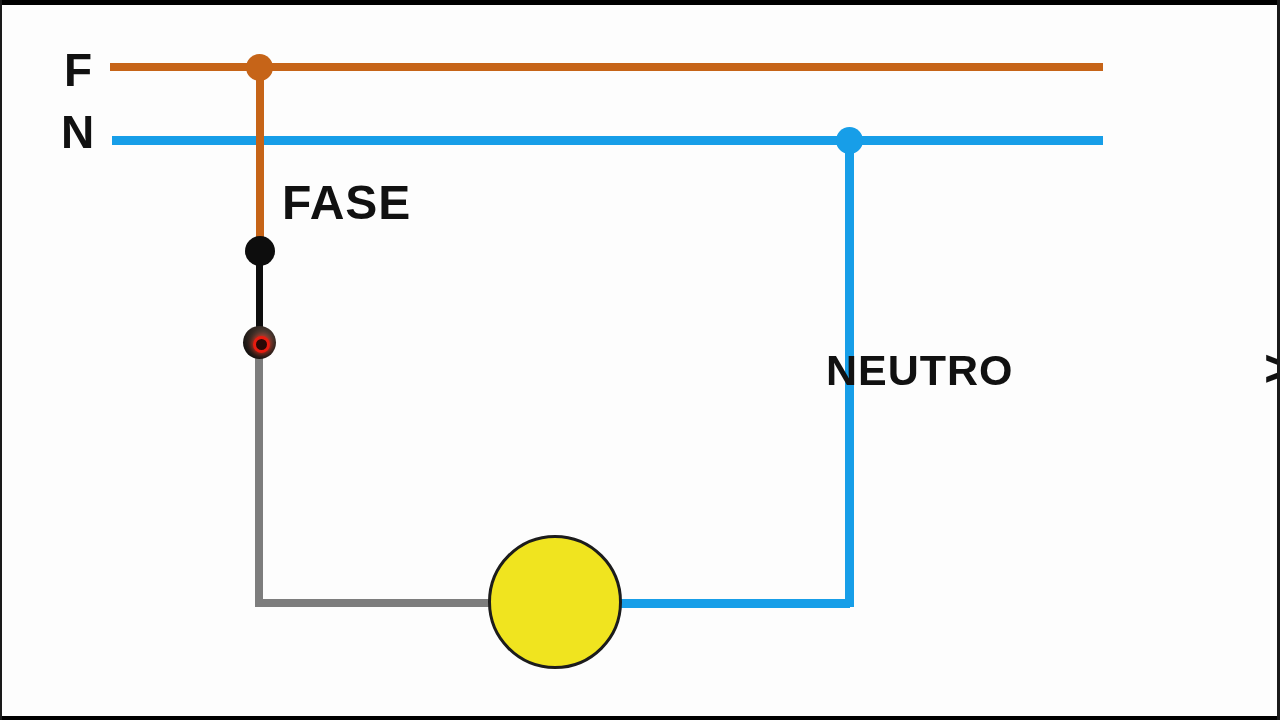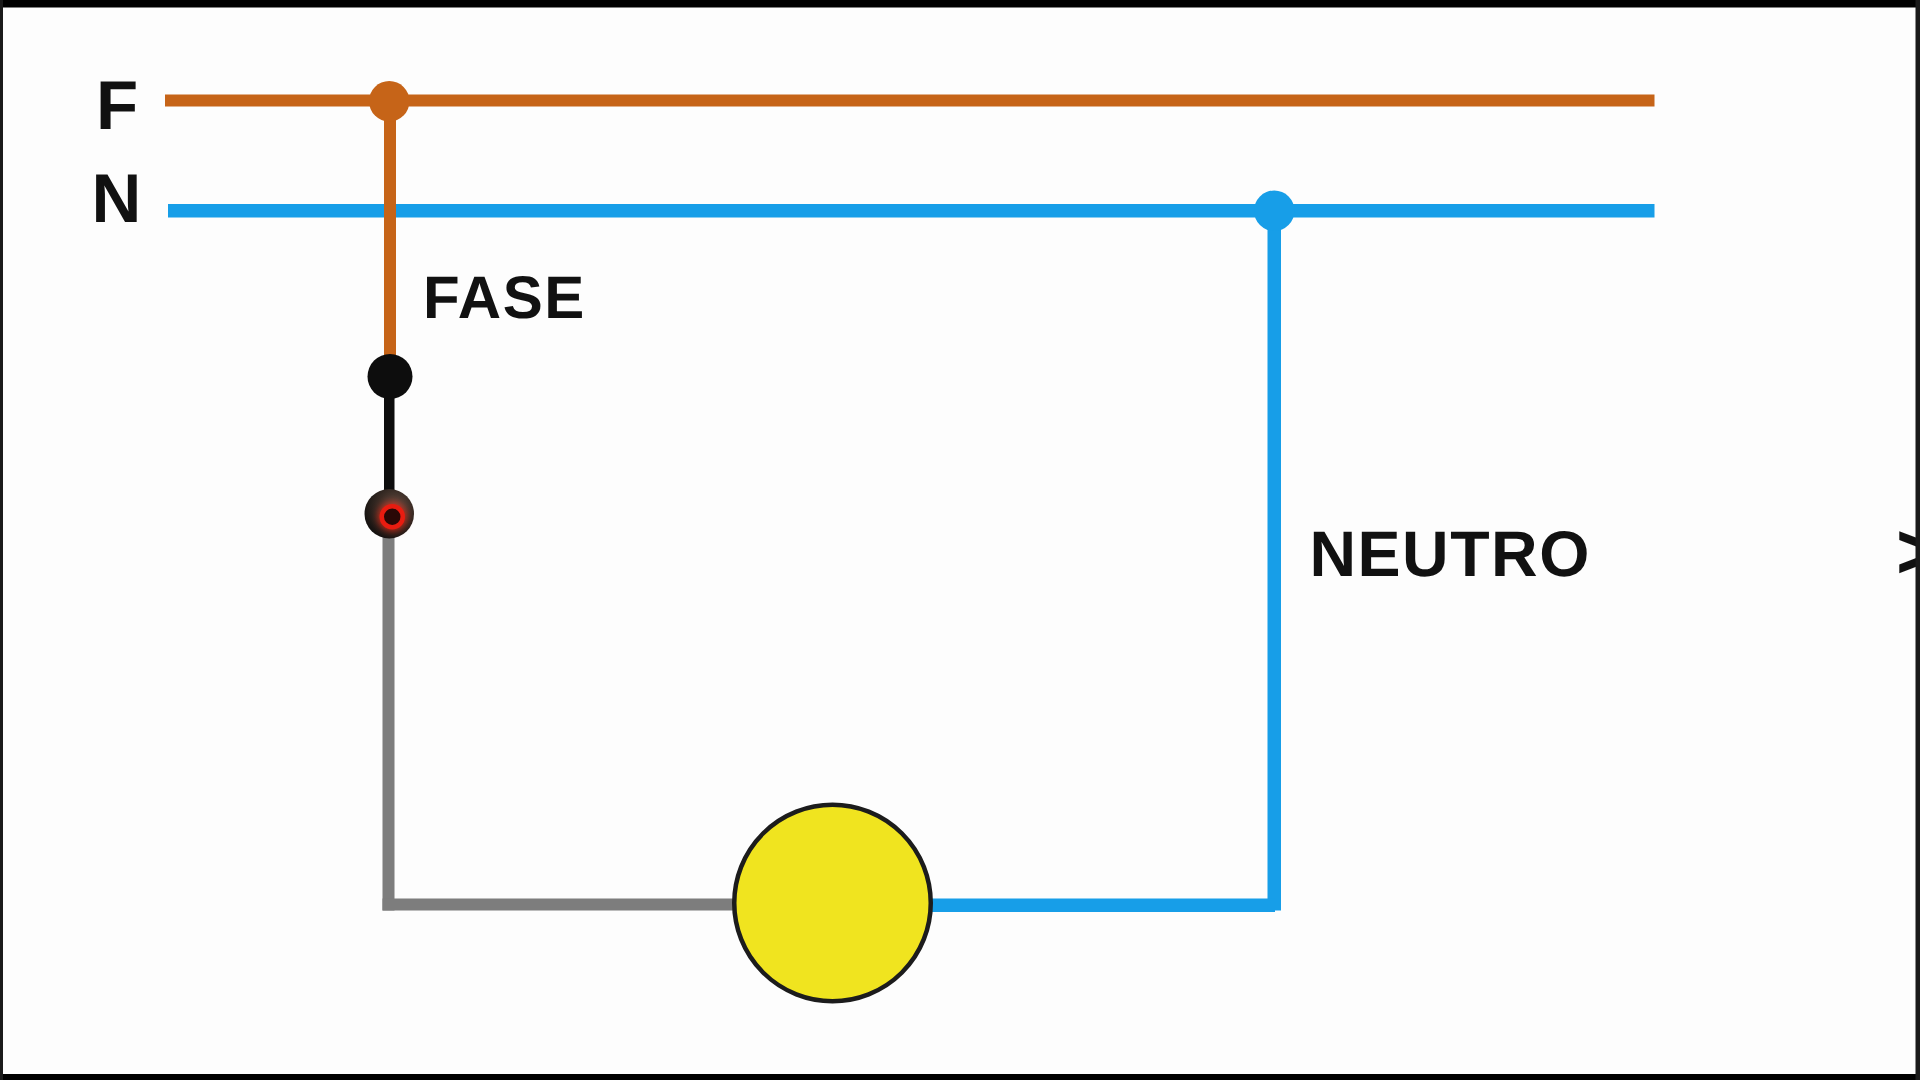--- a/index.html
+++ b/index.html
@@ -37,23 +37,23 @@
   .return-h{left:255px;top:599px;width:236px;height:8px;background:var(--return-wire,#7d7d7d);z-index:1;}
   
   .lamp{position:absolute;left:488px;top:535px;width:134px;height:134px;border-radius:50%;
      background:var(--lamp-fill,#f0e41f);border:3px solid var(--lamp-outline,#1c1c1c);
      box-sizing:border-box;z-index:4;}
 
   .diagram-label{position:absolute;color:var(--text,#111);font-weight:bold;z-index:5;
      line-height:1;white-space:nowrap;letter-spacing:1px;}
   .label-f      {left:64px; top:47px; font-size:46px;}
   .label-n      {left:61px; top:109px;font-size:46px;}
-  .label-fase   {left:282px;top:179px;font-size:40px;}
+  .label-fase   {left:282px;top:179px;font-size:48px;}
   .label-retorno{left:284px;top:427px;font-size:40px;}
-  .label-neutro {left:873px;top:349px;font-size:43px;}
+  .label-neutro {left:826px;top:349px;font-size:43px;}
   .clipped-glyph{left:1264px;top:342px;font-size:52px;letter-spacing:0;}
 </style>
 </head>
 <body>
 
 <div class="frame">
 
   <div class="bar-top"></div>
   <div class="bar-bottom"></div>
   <div class="edge-left"></div>

